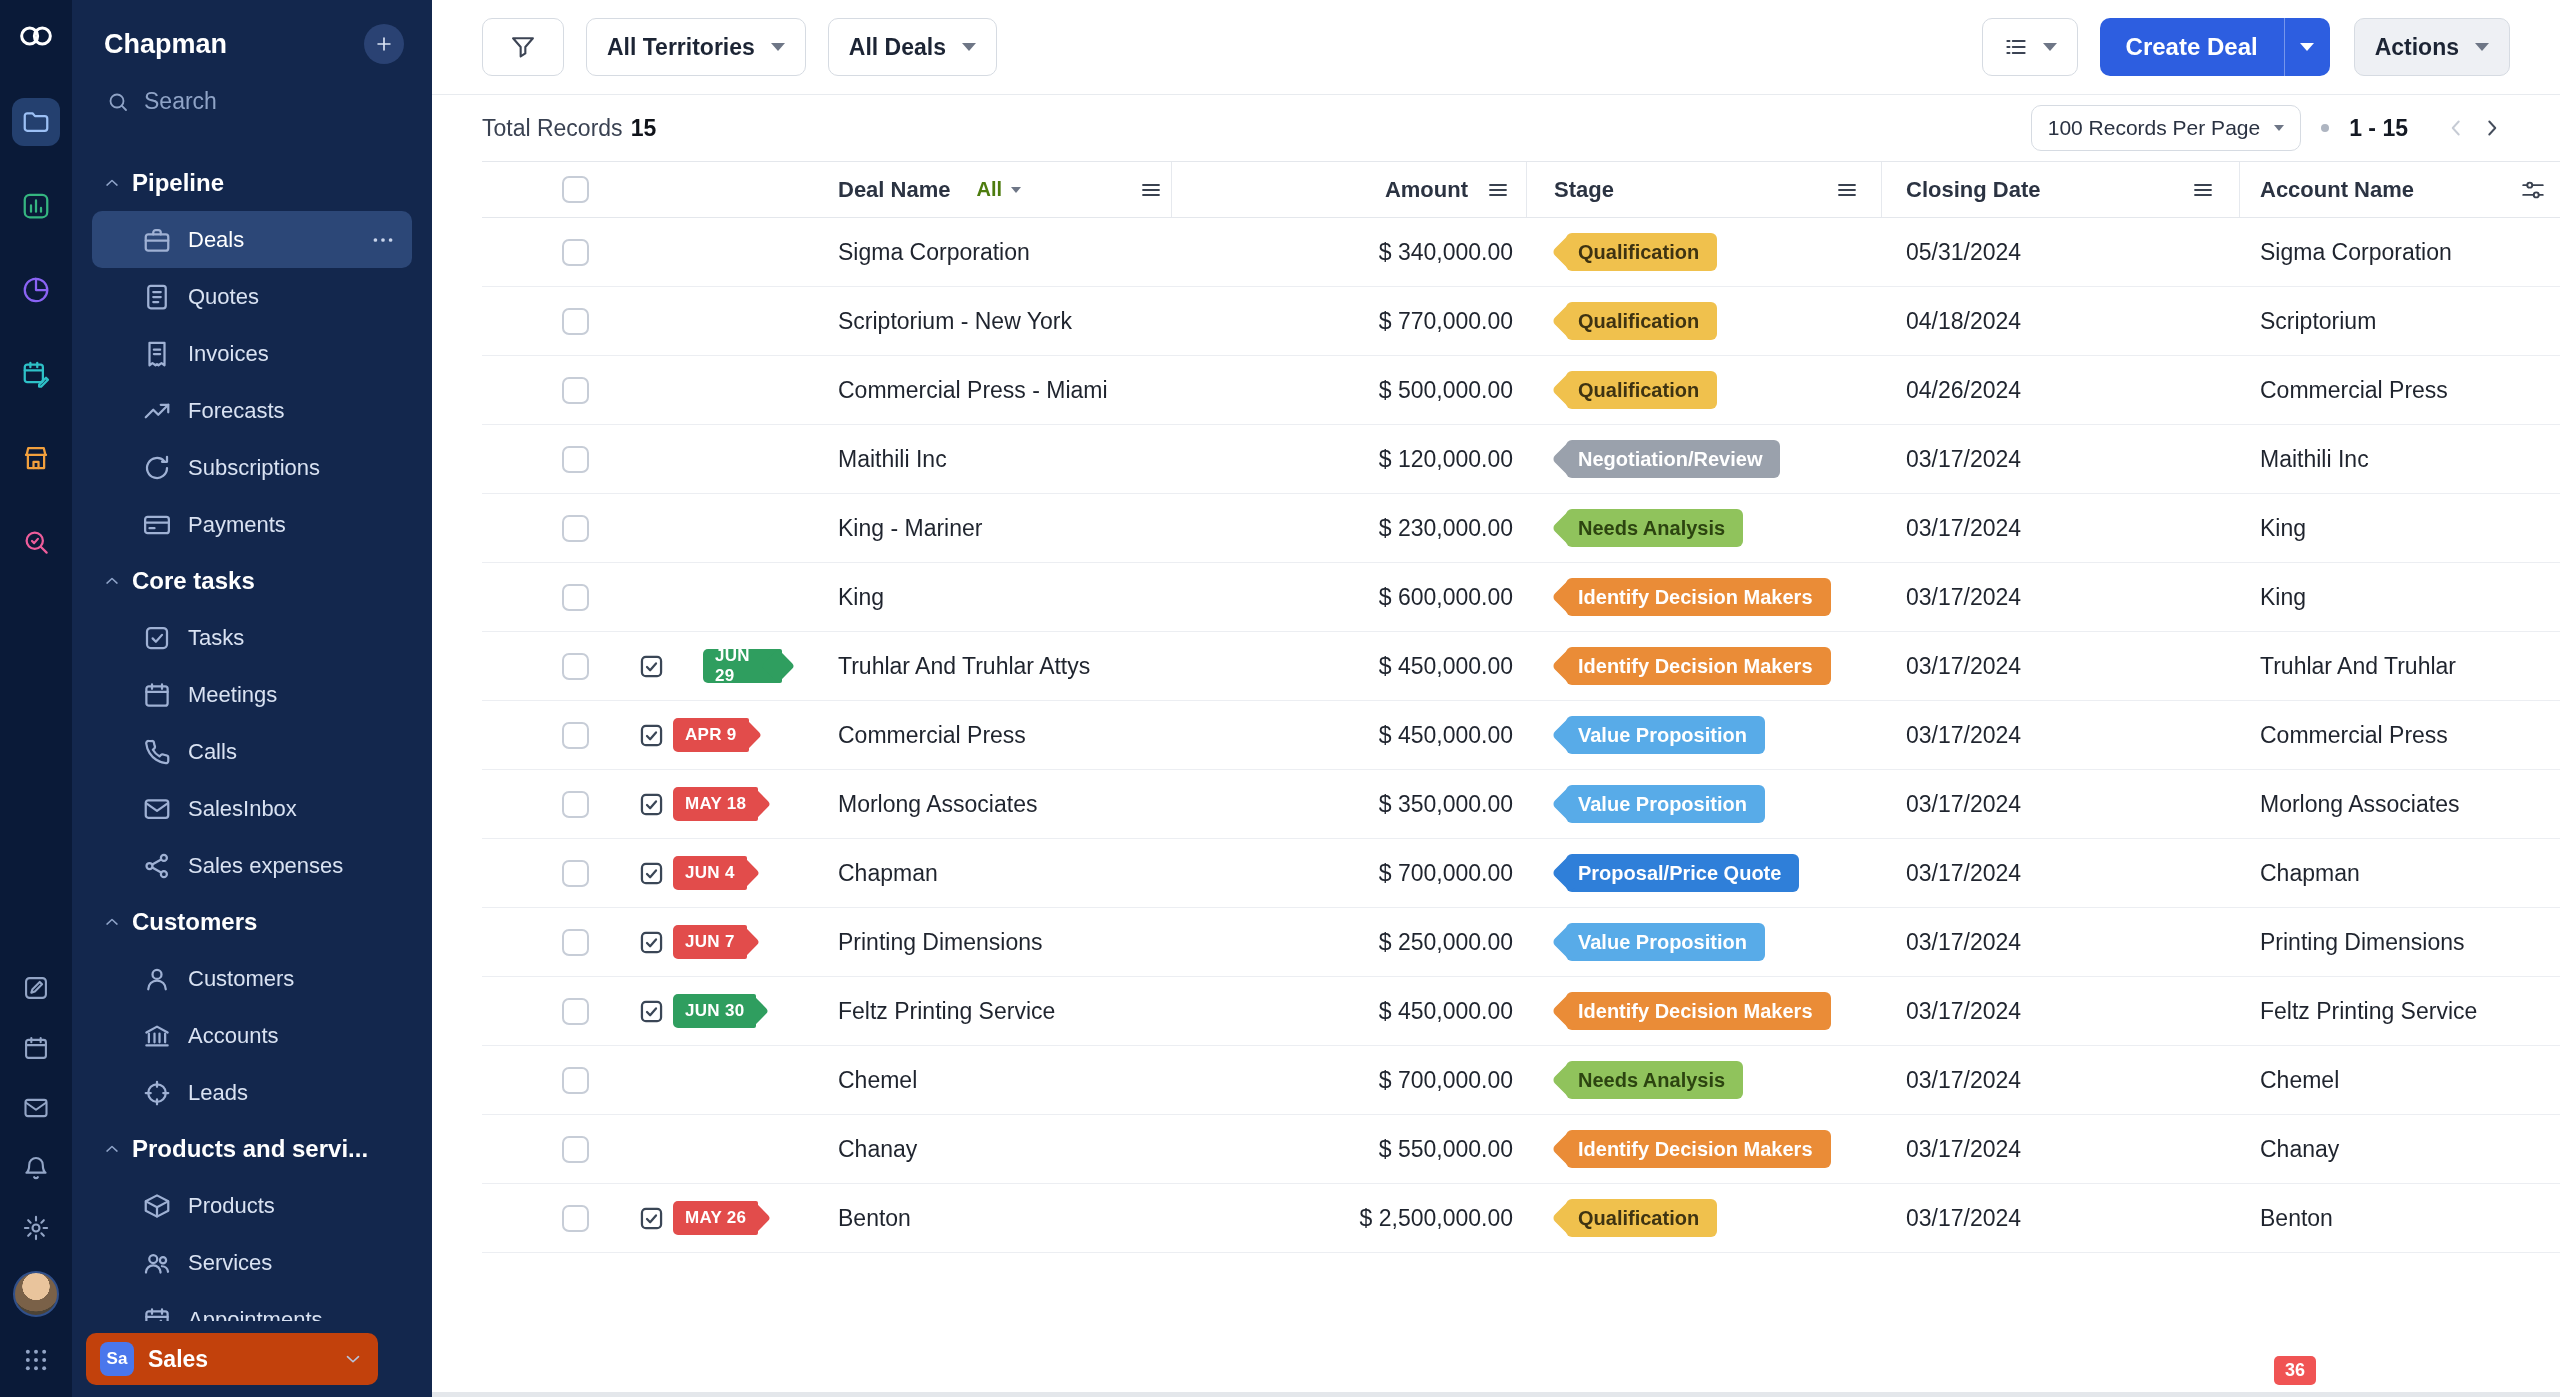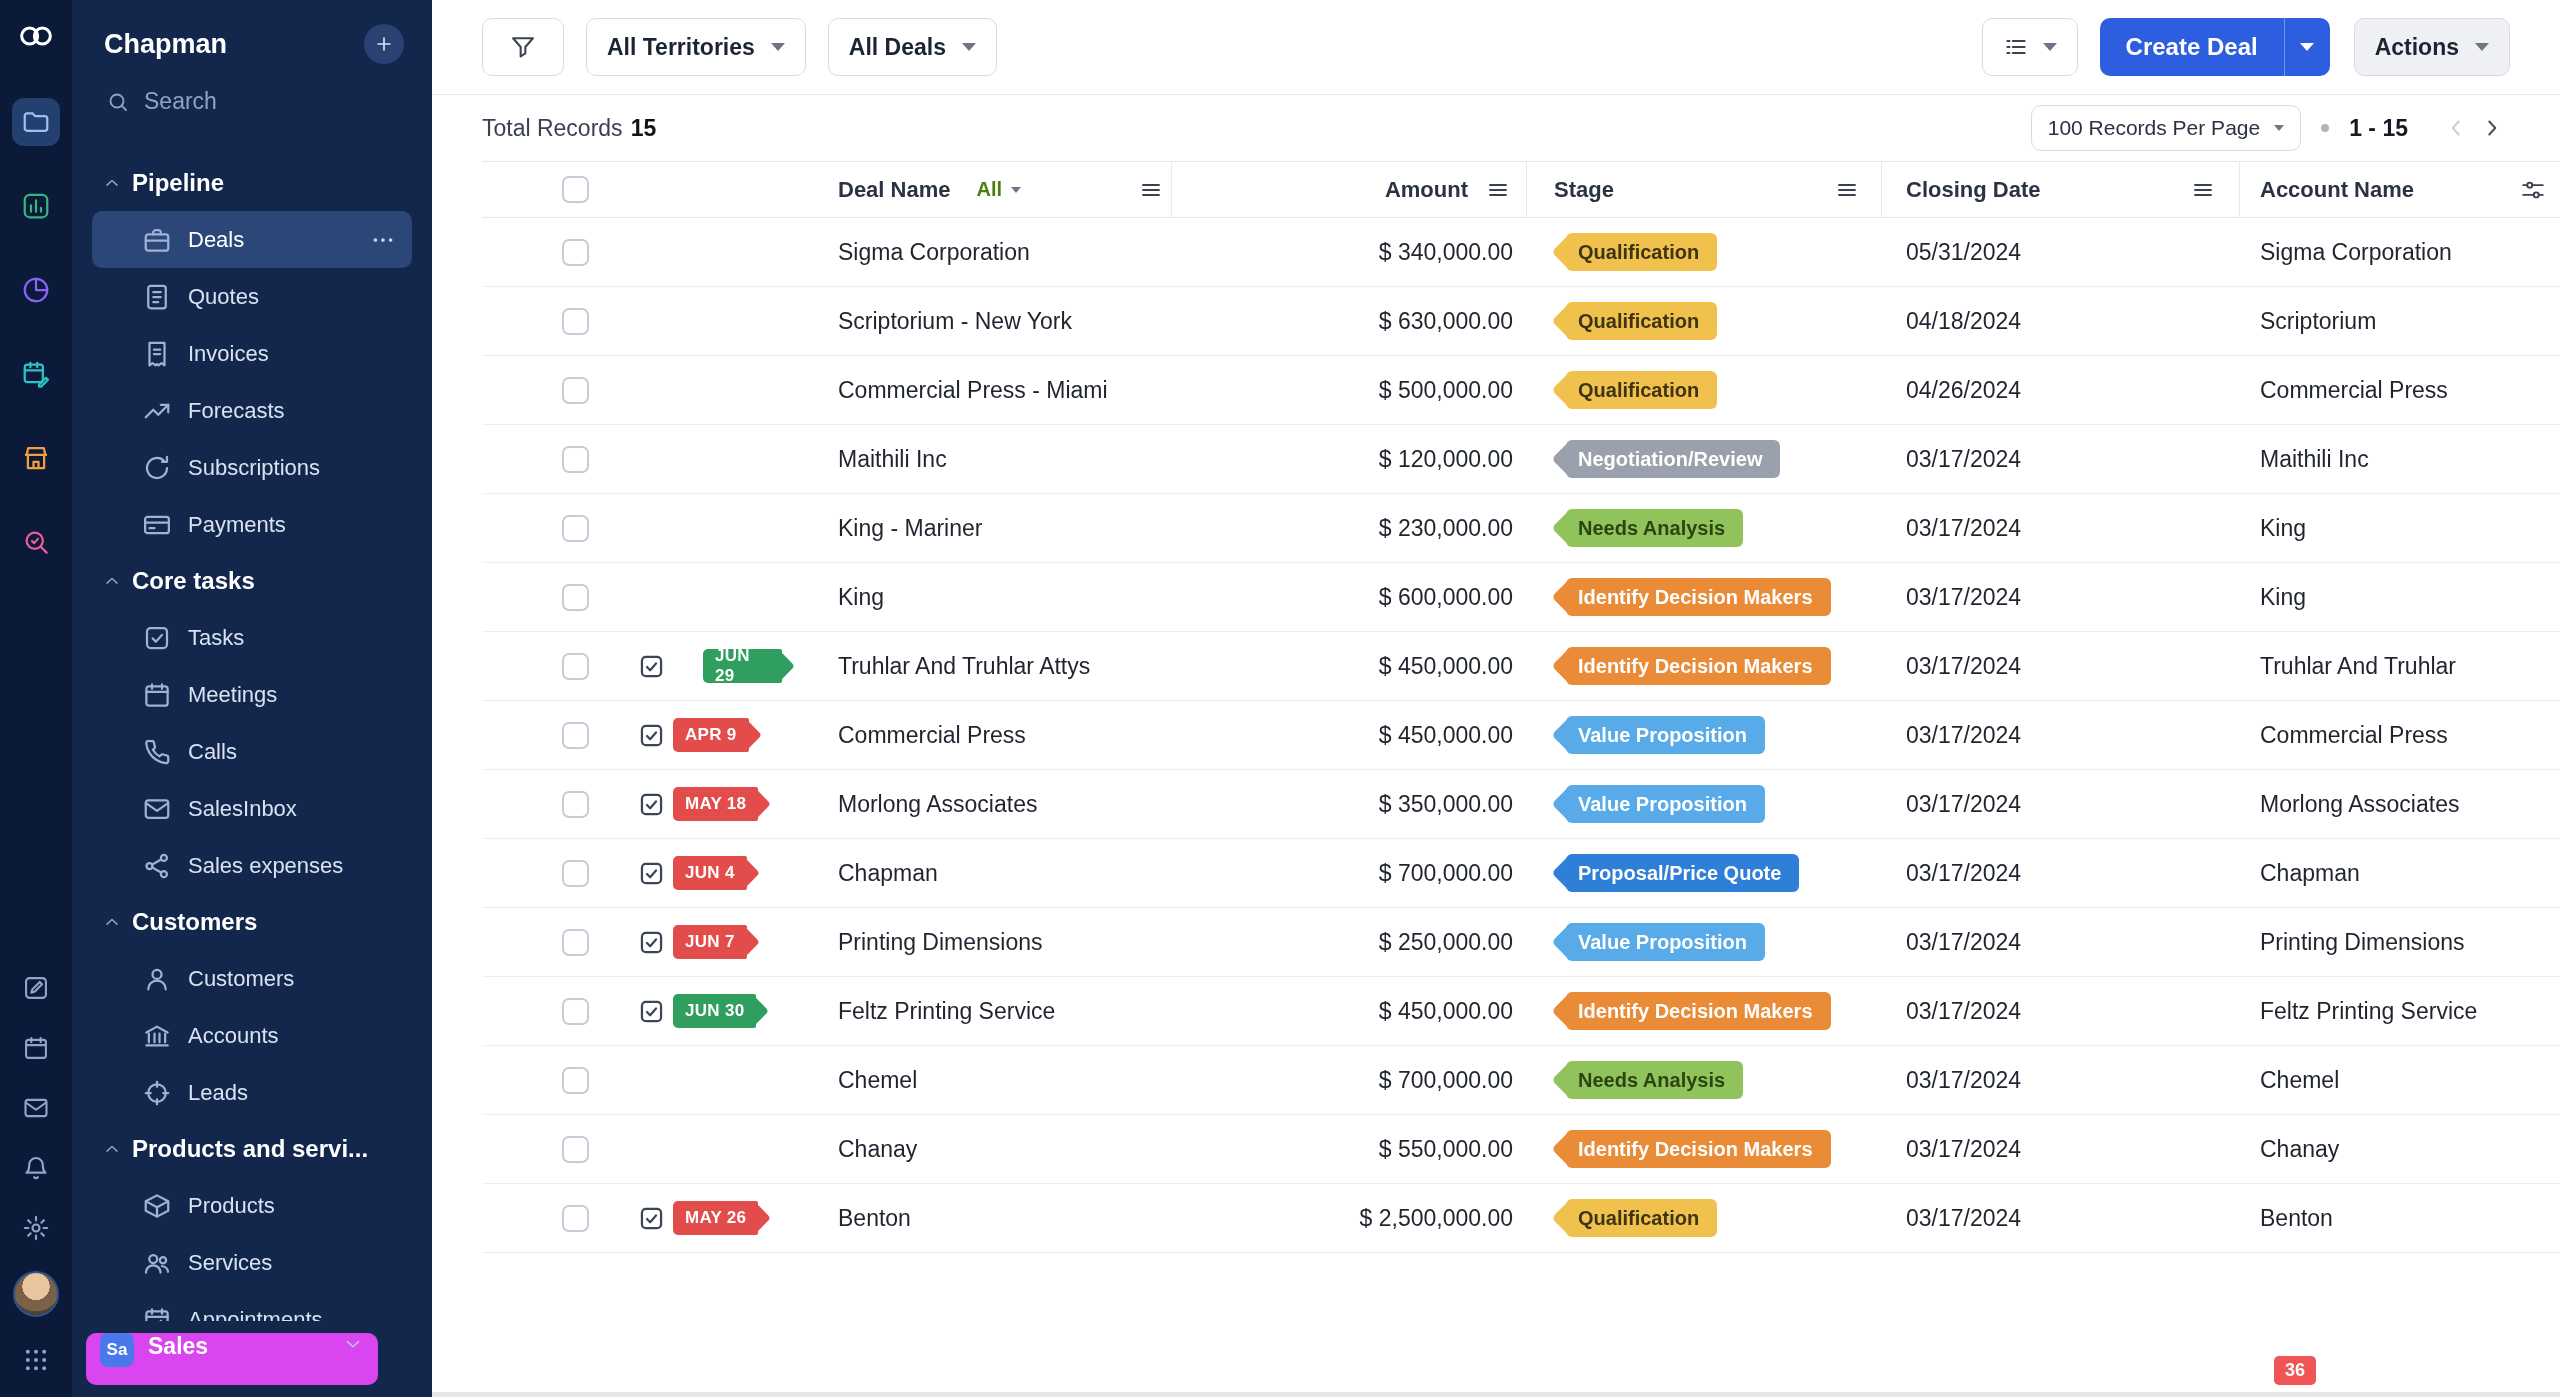--- a/index.html
+++ b/index.html
@@ -25,21 +25,21 @@
   .plus-btn{width:40px;height:40px;border-radius:50%;background:#2a4273;color:#dce5f6;display:flex;align-items:center;justify-content:center;border:none;cursor:pointer}
   .sb-search{display:flex;align-items:center;gap:14px;padding:16px 26px 14px 34px;color:#8fa3c6;font-size:23px;cursor:pointer}
   .sb-sections{position:absolute;top:155px;left:0;right:0;bottom:0;overflow:hidden}
   .sb-sec-header{height:56px;display:flex;align-items:center;gap:10px;padding-left:30px;font-weight:bold;font-size:24px;color:#fff;cursor:pointer;white-space:nowrap}
   .sb-sec-header .chev{color:#8fa3c8;display:flex}
   .sb-item{height:57px;display:flex;align-items:center;gap:16px;margin:0 20px;padding-left:50px;border-radius:10px;font-size:22px;color:#d9e2f2;cursor:pointer;white-space:nowrap}
   .sb-item .ic{color:#9fb1d4;display:flex}
   .sb-item.active{background:#2c4777;color:#fff}
   .sb-item .more{margin-left:auto;margin-right:16px;color:#c9d5ec;display:flex}
   .sb-footer{position:absolute;left:0;right:0;bottom:0;height:76px;background:#13274d;display:flex;align-items:flex-end;padding:0 0 12px 14px;z-index:2}
-  .org-pill{width:292px;height:52px;background:#d946ef;border-radius:10px;display:flex;align-items:flex-start;gap:14px;padding:0 14px;cursor:pointer}
+  .org-pill{width:292px;height:52px;background:#c2410c;border-radius:10px;display:flex;align-items:center;gap:14px;padding:0 14px;cursor:pointer}
   .org-badge{width:34px;height:34px;border-radius:8px;background:#4a77ec;color:#fff;font-size:17px;font-weight:bold;display:flex;align-items:center;justify-content:center}
   .org-label{font-size:23px;font-weight:bold;color:#fff;flex:1}
   .org-pill .chevd{color:#b7c4de;display:flex}
 
   
   .main{flex:1;position:relative;background:#fff;min-width:0;display:flex;flex-direction:column}
   .toolbar{height:95px;display:flex;align-items:center;gap:22px;padding:0 50px;border-bottom:1px solid #e8ebef;flex-shrink:0}
   .icon-btn{width:82px;height:58px;border:1px solid #d6dbe2;border-radius:10px;background:#fff;display:flex;align-items:center;justify-content:center;color:#3c4454;cursor:pointer}
   .drop-btn{height:58px;border:1px solid #d6dbe2;border-radius:10px;background:#fff;display:flex;align-items:center;gap:16px;padding:0 20px;font-size:23px;font-weight:bold;color:#1c2434;cursor:pointer;font-family:inherit}
   .caret{width:0;height:0;border-left:7px solid transparent;border-right:7px solid transparent;border-top:8px solid #6e7686}
@@ -574,21 +574,21 @@
             <div class="cell c-account">Sigma Corporation</div>
           </div>
           <div class="trow">
             <div class="cell c-check">
               <span class="checkbox"></span>
             </div>
             <div class="cell c-tag"></div>
             <div class="cell c-deal">
               <span class="deal-link">Scriptorium - New York</span>
             </div>
-            <div class="cell c-amount">$ 630,000.00</div>
+            <div class="cell c-amount">$ 770,000.00</div>
             <div class="cell c-stage">
               <span class="stage-badge" style="background: rgb(240, 193, 77); color: rgb(62, 51, 18);">
                 <span>Qualification</span>
               </span>
             </div>
             <div class="cell c-closing">04/18/2024</div>
             <div class="cell c-account">Scriptorium</div>
           </div>
           <div class="trow">
             <div class="cell c-check">

